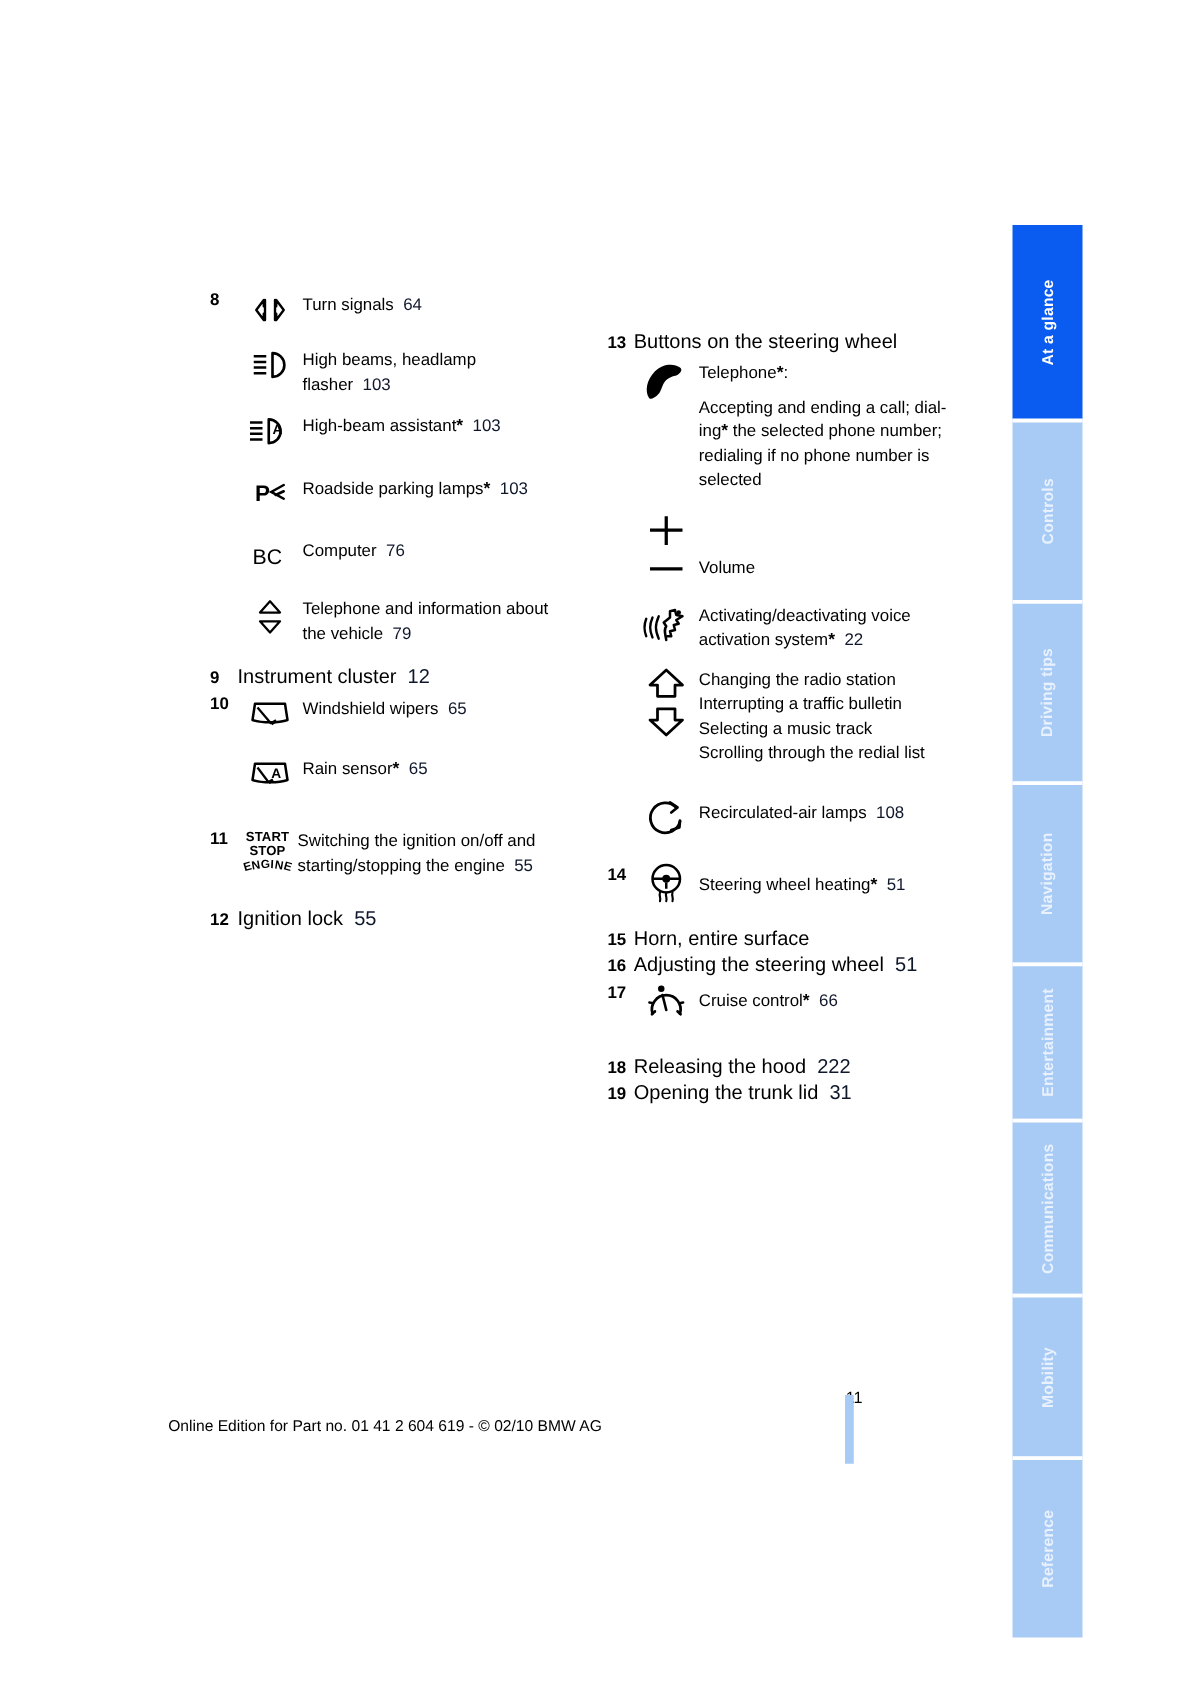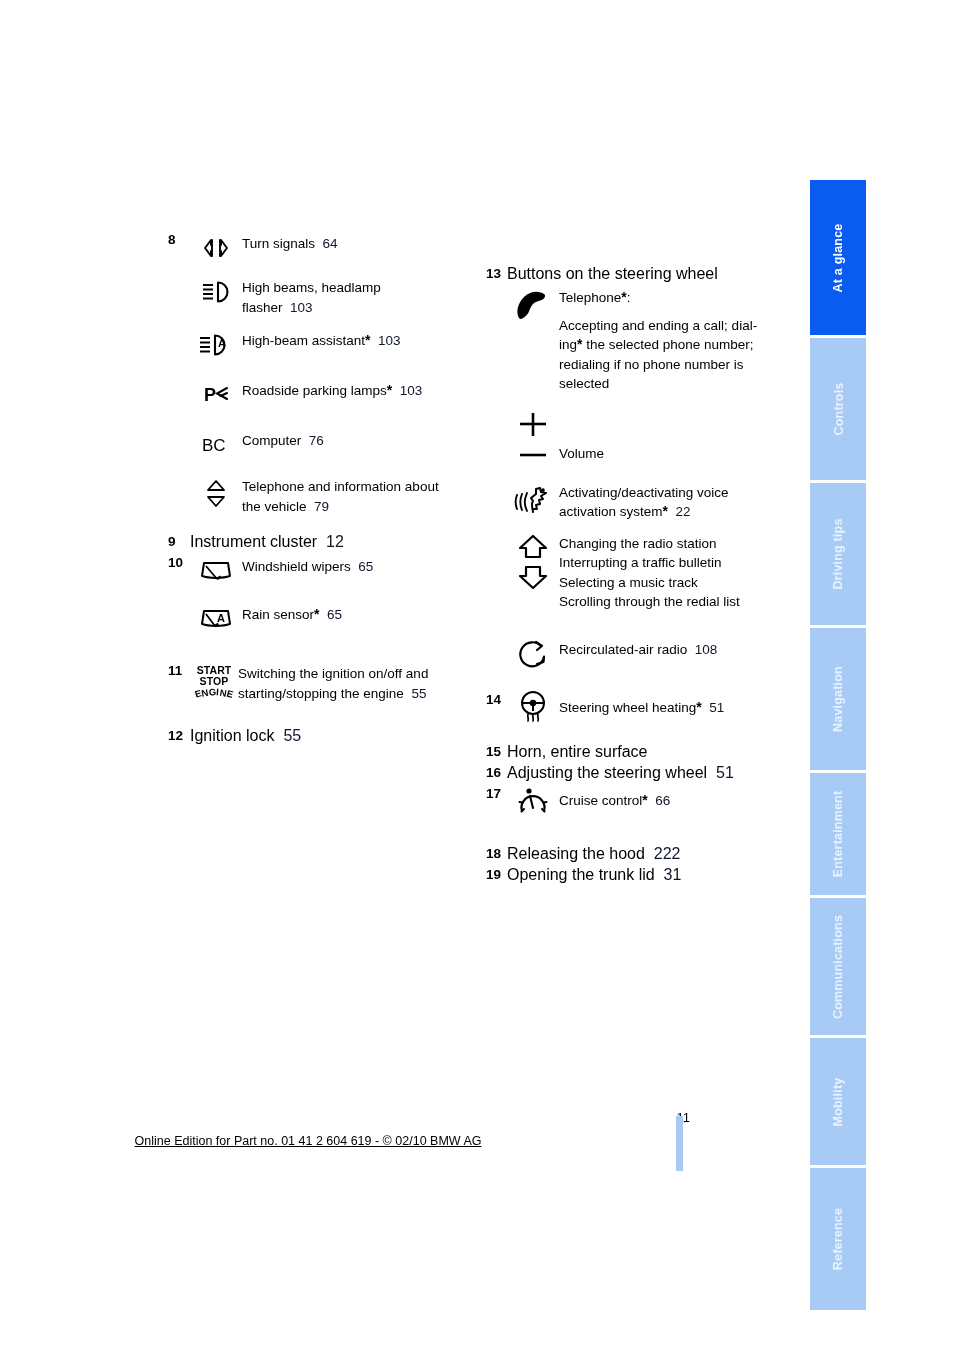--- a/index.html
+++ b/index.html
@@ -159,21 +159,20 @@
     text-align: right;
     font-size: 13px;
   }
   .footline {
     position: absolute;
     left: 0; top: 24px;
     width: 880px;
     text-align: center;
     font-size: 12.5px;
     padding-right: 264px;
-    text-decoration: underline;
   }
   .foot-bar {
     position: absolute;
     left: 676px;
     top: 6px;
     width: 7px;
     height: 55px;
     background: #a8cbf5;
   }
   svg { display: block; }
@@ -342,21 +341,21 @@
           </div>
         </div>
 
       </div>
     </div>
 
     <div class="sp24"></div>
 
     <div class="row">
       <div class="num">11</div>
-      <div class="icon-row" style="flex:1;align-items:center;">
+      <div class="icon-row" style="flex:1;">
         <div class="icon-cell tall" style="flex:0 0 48px;width:48px;">
           <div class="ssx">
             <div class="l1">START</div>
             <div class="l2">STOP</div>
             <div class="l3"><span id="engine-curve"><span style="display: inline-block; transform: rotate(-16deg) translateY(2px);">E</span><span style="display: inline-block; transform: rotate(-9.6deg) translateY(1.2px);">N</span><span style="display: inline-block; transform: rotate(-3.2deg) translateY(0.4px);">G</span><span style="display: inline-block; transform: rotate(3.2deg) translateY(0.4px);">I</span><span style="display: inline-block; transform: rotate(9.6deg) translateY(1.2px);">N</span><span style="display: inline-block; transform: rotate(16deg) translateY(2px);">E</span></span></div>
           </div>
         </div>
         <div class="multitxt" style="padding-top:2px;">
           <span>Switching the ignition on/off and</span><br>
           <span>starting/stopping the engine</span>&nbsp;
@@ -466,21 +465,21 @@
 
       <div class="icon-row">
         <div class="icon-cell">
           <svg width="44" height="34" viewBox="0 0 44 34">
             <path d="M30 9 A12 12 0 1 0 33 20" fill="none" stroke="#000" stroke-width="2.2" stroke-linecap="round"></path>
             <path d="M25 5 L31 9 L26 13" fill="none" stroke="#000" stroke-width="2.2" stroke-linejoin="round" stroke-linecap="round"></path>
             <path d="M26 27 L32.5 25 L33 19.5" fill="none" stroke="#000" stroke-width="2.2" stroke-linejoin="round" stroke-linecap="round"></path>
           </svg>
         </div>
         <div class="txt r">
-          <span>Recirculated-air radio</span>&nbsp;
+          <span>Recirculated-air lamps</span>&nbsp;
           <span class="ref">108</span>
         </div>
       </div>
 
     </div>
 
     <div class="sp20"></div>
 
     <div class="row">
       <div class="num-r">14</div>

